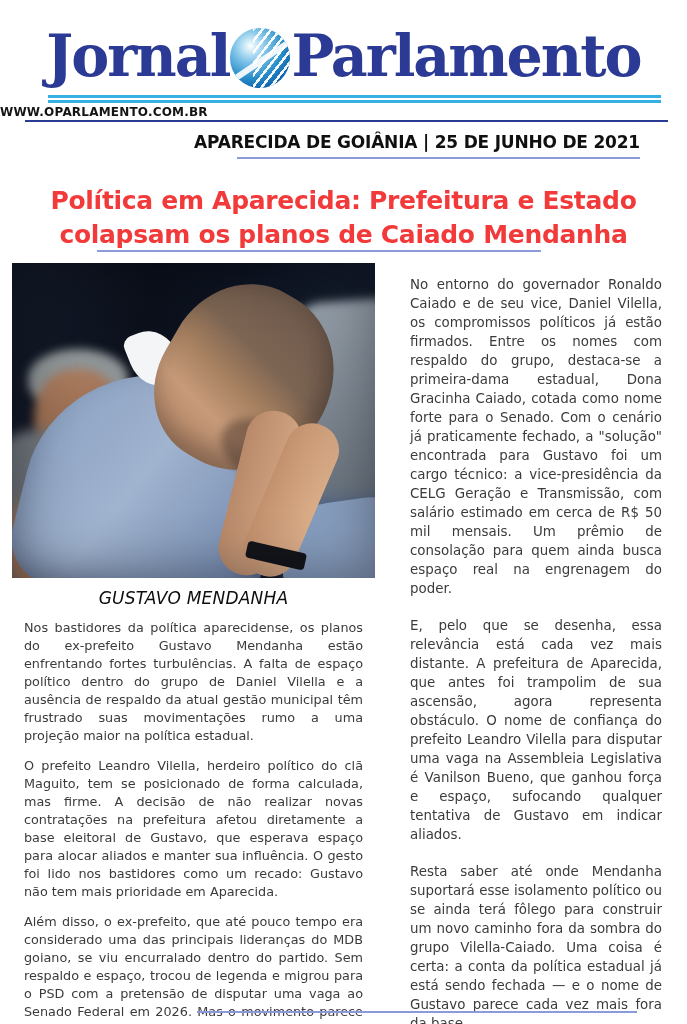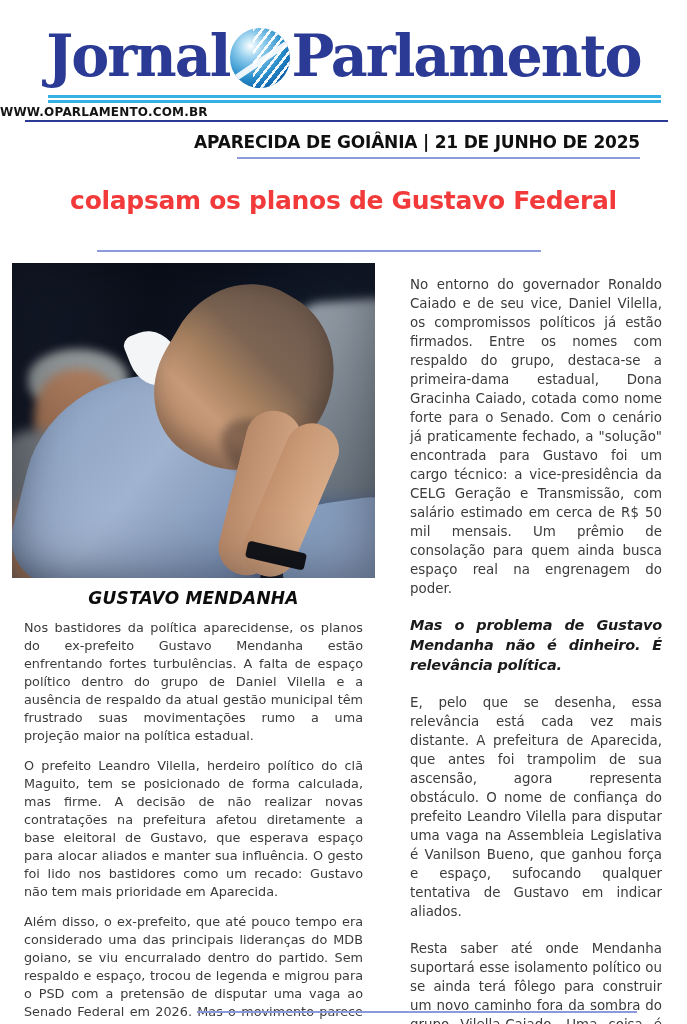--- a/index.html
+++ b/index.html
@@ -78,43 +78,44 @@
   .hand-back{background:linear-gradient(90deg,#b98a6a,#d2a583),
          repeating-linear-gradient(95deg,rgba(0,0,0,.10) 0 2px,rgba(0,0,0,0) 2px 13px);}
   .hand-front{left:252px;top:156px;width:54px;height:162px;transform:rotate(23deg);border-radius:27px;
          background:linear-gradient(90deg,#c2906d,#dcae8a),
          repeating-linear-gradient(95deg,rgba(0,0,0,.08) 0 2px,rgba(0,0,0,0) 2px 14px);}
   .watch{left:234px;top:284px;width:60px;height:17px;transform:rotate(13deg);
          background:#14151a;border-radius:4px;}
   .vignette{left:0;top:0;width:100%;height:100%;
          box-shadow:inset 0 0 60px rgba(0,0,10,.45);}
 
-  .caption{margin:11px 0 0 0;text-align:center;font-size:17px;font-weight:bold;
+  .caption{margin:11px 0 0 0;text-align:center;font-size:17px;font-weight:normal;
          font-style:italic;letter-spacing:.2px;color:#0d0d0d;}
 
   .bottom-rule{position:absolute;top:1011px;left:197px;width:440px;height:2px;background:#8b9ad8;}
 </style>
 </head>
 <body>
 
 <div class="page">
 
   <header>
     <div class="brand">
       <span>Jornal</span><span class="globe"><span class="globe-stripes"></span><span class="globe-swoosh"></span></span><span>Parlamento</span>
     </div>
     <div class="cyan-rule"></div>
     <div class="website">WWW.OPARLAMENTO.COM.BR</div>
     <div class="navy-rule"></div>
-    <div class="dateline">APARECIDA DE GOIÂNIA | 21 DE JUNHO DE 2025</div>
+    <div class="dateline">APARECIDA DE GOIÂNIA | 25 DE JUNHO DE 2021</div>
     <div class="date-rule"></div>
   </header>
 
   <h1 class="headline">
-    <span>colapsam os planos de Gustavo Federal</span>
+    <span>Política em Aparecida: Prefeitura e Estado</span>
+    <span>colapsam os planos de Caiado Mendanha</span>
   </h1>
   <div class="headline-rule"></div>
 
   <main class="columns">
 
     <section class="col-left">
       <figure class="photo">
         <div class="fig-left-hair"></div>
         <div class="fig-left-head"></div>
         <div class="fig-left-suit"></div>
@@ -133,21 +134,20 @@
       </figure>
       <div class="caption">GUSTAVO MENDANHA</div>
 
       <p class="para">Nos bastidores da política aparecidense, os planos do ex-prefeito Gustavo Mendanha estão enfrentando fortes turbulências. A falta de espaço político dentro do grupo de Daniel Vilella e a ausência de respaldo da atual gestão municipal têm frustrado suas movimentações rumo a uma projeção maior na política estadual.</p>
       <p class="para">O prefeito Leandro Vilella, herdeiro político do clã Maguito, tem se posicionado de forma calculada, mas firme. A decisão de não realizar novas contratações na prefeitura afetou diretamente a base eleitoral de Gustavo, que esperava espaço para alocar aliados e manter sua influência. O gesto foi lido nos bastidores como um recado: Gustavo não tem mais prioridade em Aparecida.</p>
       <p class="para tight">Além disso, o ex-prefeito, que até pouco tempo era considerado uma das principais lideranças do MDB goiano, se viu encurralado dentro do partido. Sem respaldo e espaço, trocou de legenda e migrou para o PSD com a pretensão de disputar uma vaga ao Senado Federal em 2026. Mas o movimento parece não ter surtido o efeito esperado.</p>
     </section>
 
     <section class="col-right">
       <p>No entorno do governador Ronaldo Caiado e de seu vice, Daniel Vilella, os compromissos políticos já estão firmados. Entre os nomes com respaldo do grupo, destaca-se a primeira-dama estadual, Dona Gracinha Caiado, cotada como nome forte para o Senado. Com o cenário já praticamente fechado, a "solução" encontrada para Gustavo foi um cargo técnico: a vice-presidência da CELG Geração e Transmissão, com salário estimado em cerca de R$ 50 mil mensais. Um prêmio de consolação para quem ainda busca espaço real na engrenagem do poder.</p>
-      <p class="subhead para">Mas o problema de Gustavo Mendanha não é dinheiro. É relevância política.</p>
       <p class="para">E, pelo que se desenha, essa relevância está cada vez mais distante. A prefeitura de Aparecida, que antes foi trampolim de sua ascensão, agora representa obstáculo. O nome de confiança do prefeito Leandro Vilella para disputar uma vaga na Assembleia Legislativa é Vanilson Bueno, que ganhou força e espaço, sufocando qualquer tentativa de Gustavo em indicar aliados.</p>
       <p class="para">Resta saber até onde Mendanha suportará esse isolamento político ou se ainda terá fôlego para construir um novo caminho fora da sombra do grupo Vilella-Caiado. Uma coisa é certa: a conta da política estadual já está sendo fechada — e o nome de Gustavo parece cada vez mais fora da base.</p>
     </section>
 
   </main>
 
   <div class="bottom-rule"></div>
 </div>
 
 </body></html>

